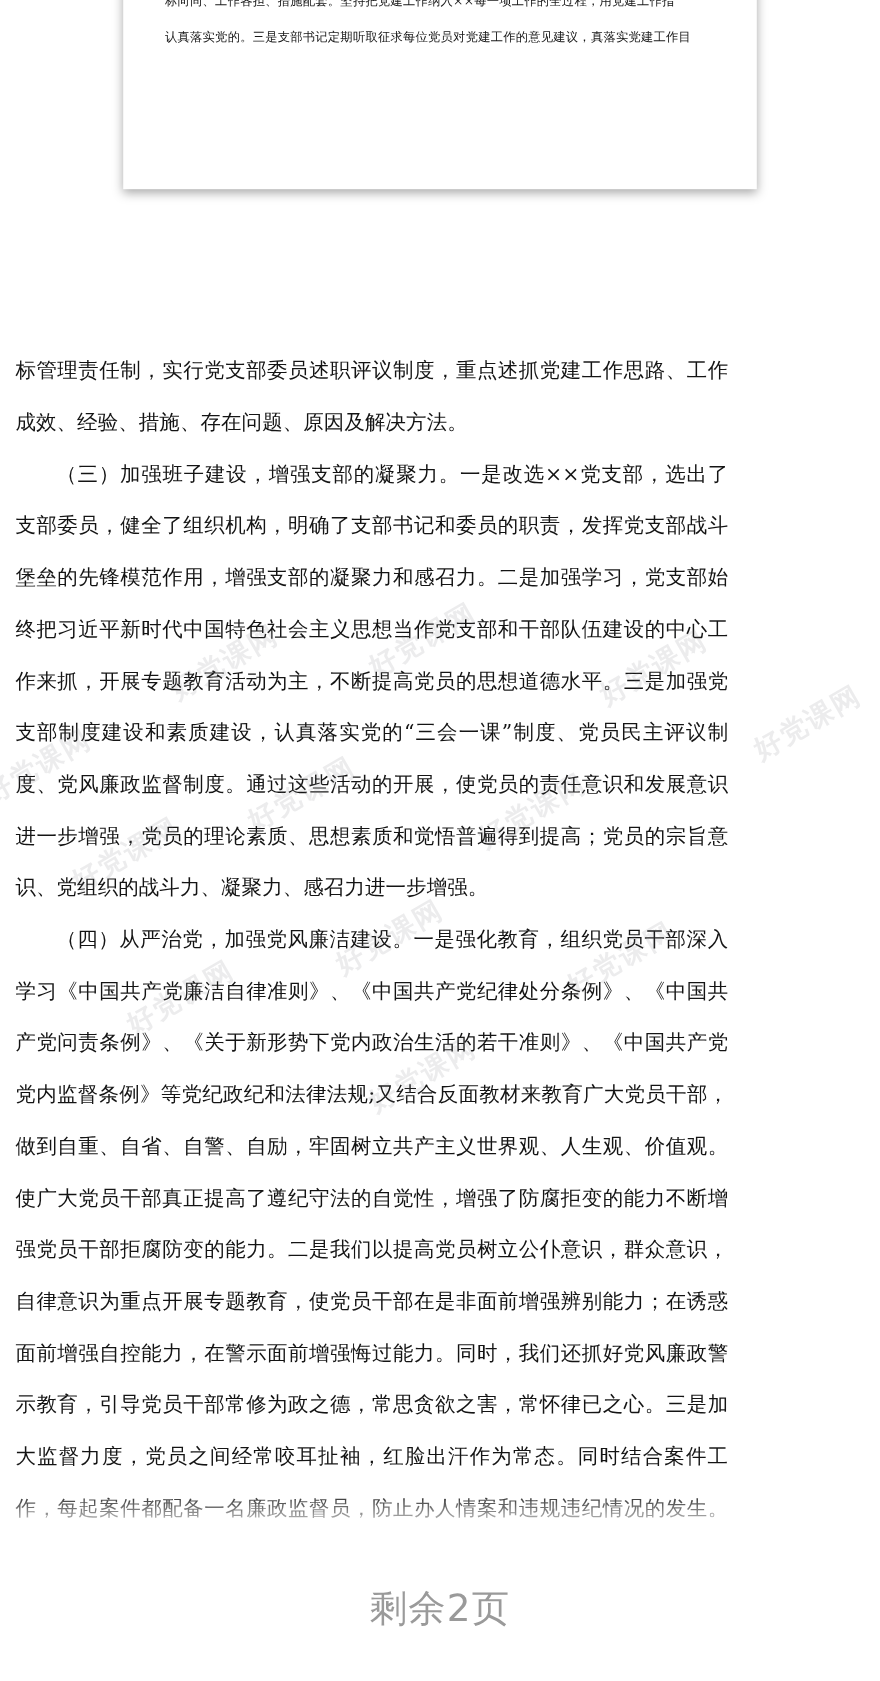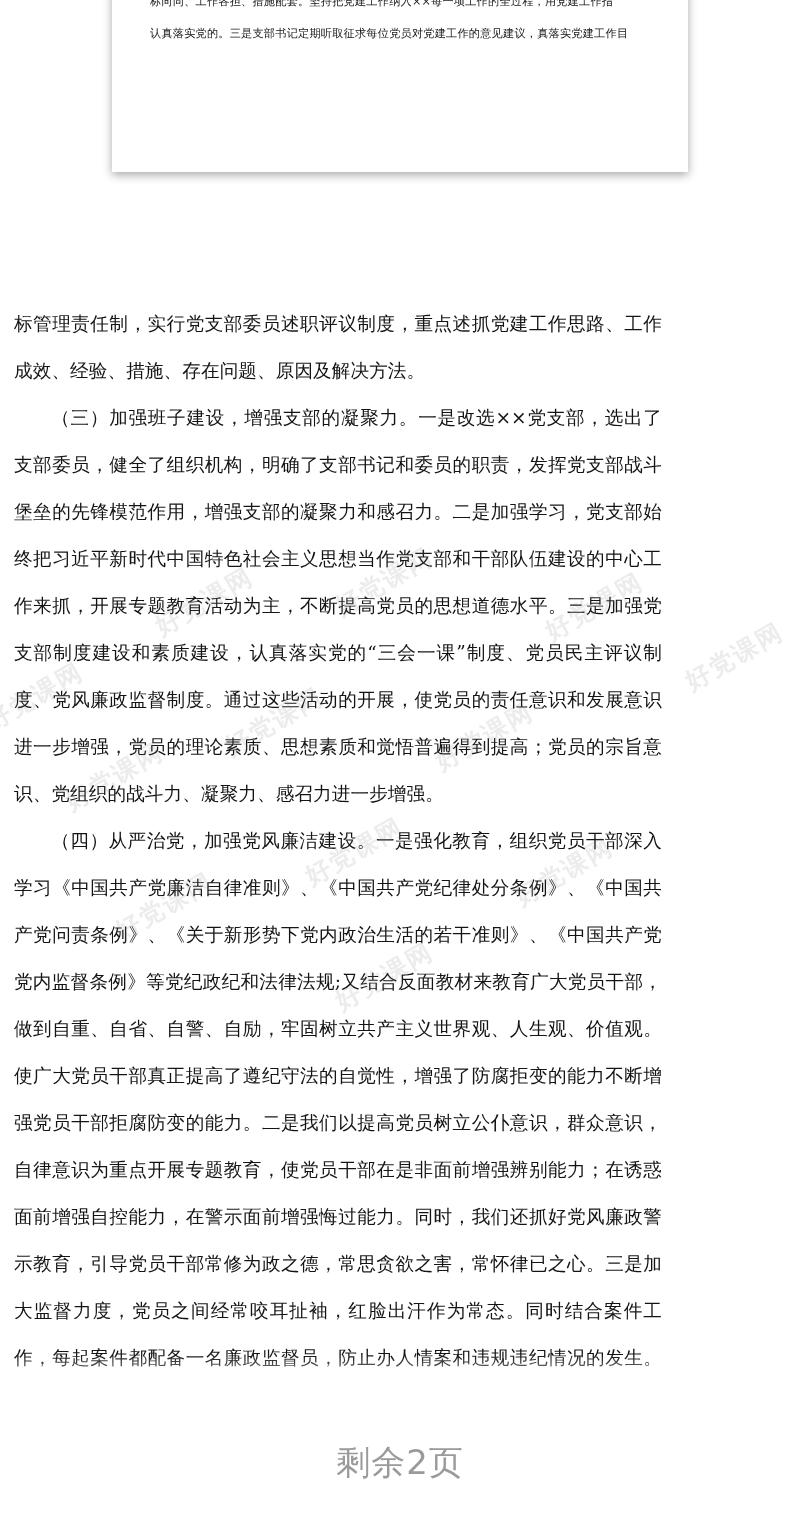--- a/index.html
+++ b/index.html
@@ -47,21 +47,21 @@
     text-align: justify;
     font-family: "DejaVu Serif", "Liberation Serif", serif;
   }
   .tail-line.l1 { margin-top: 172px; transform: scaleX(1.0); }
   .tail-line.l2 { margin-top: 0px; }
 
   
   .doc-body {
     position: absolute;
     left: 0;
-    top: 300px;
+    top: 314px;
     width: 676px;
     padding: 0 14px;
     z-index: 2;
   }
   .para {
     margin: 0;
     font-size: 18.6px;
     line-height: 47px;
     color: #141414;
     text-align: justify;

